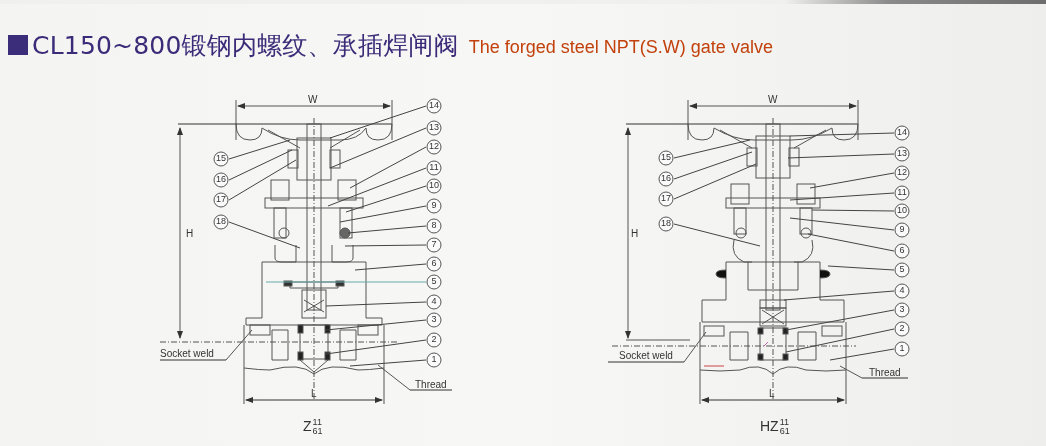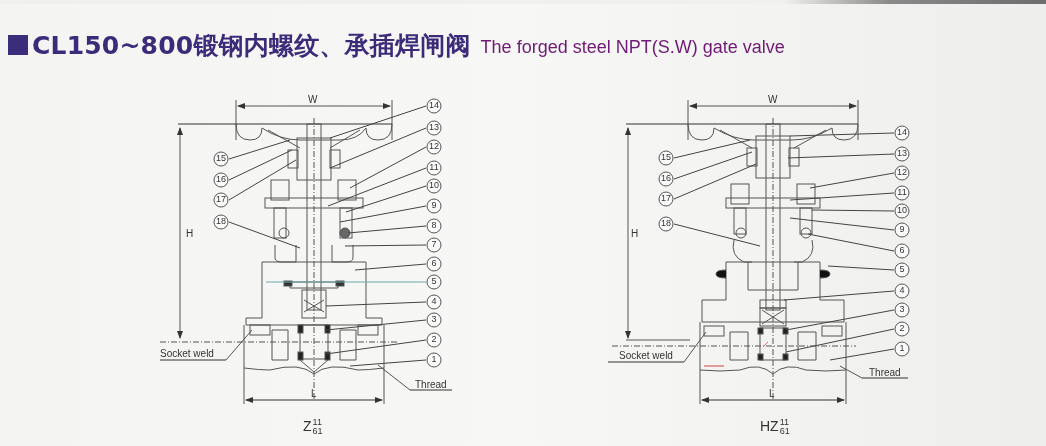--- a/index.html
+++ b/index.html
@@ -6,23 +6,23 @@
   body {
     width:1046px; height:446px; overflow:hidden;
     background: linear-gradient(90deg, #f4f4f2 0%, #f7f7f5 50%, #eeeeec 100%);
     font-family: "Liberation Sans", sans-serif;
     position:relative;
   }
   .topline { position:absolute; left:0; top:0; width:1046px; height:4px;
     background: linear-gradient(90deg,#f0f0ee 0%, #f0f0ee 75%, #8a8a8a 85%, #6d6d6d 100%); }
   .title-row { position:absolute; left:8px; top:28px; height:34px; display:flex; align-items:center; white-space:nowrap; }
   .title-square { width:20px; height:20px; background:#3c2d7a; margin-right:4px; }
-  .title-cn { color:#3b2b78; font-weight:bold; font-size:25px; letter-spacing:0.2px;
+  .title-cn { color:#3b2b78; font-weight:normal; font-size:25px; letter-spacing:0.2px;
     font-family: "DejaVu Sans", sans-serif; }
-  .title-en { color:#701a75; font-size:18px; margin-left:10px; margin-top:4px; }
+  .title-en { color:#c2410c; font-size:18px; margin-left:10px; margin-top:4px; }
   svg.drawing { position:absolute; left:0; top:0; }
   .lbl { font-family:"Liberation Sans", sans-serif; fill:#333; }
   .model { position:absolute; font-size:14px; color:#333; }
   .model .stack { display:inline-flex; flex-direction:column; vertical-align:middle; line-height:9px; font-size:9px; margin-left:1px; }
 </style>
 </head>
 <body>
 
 <div class="topline"></div>
 

